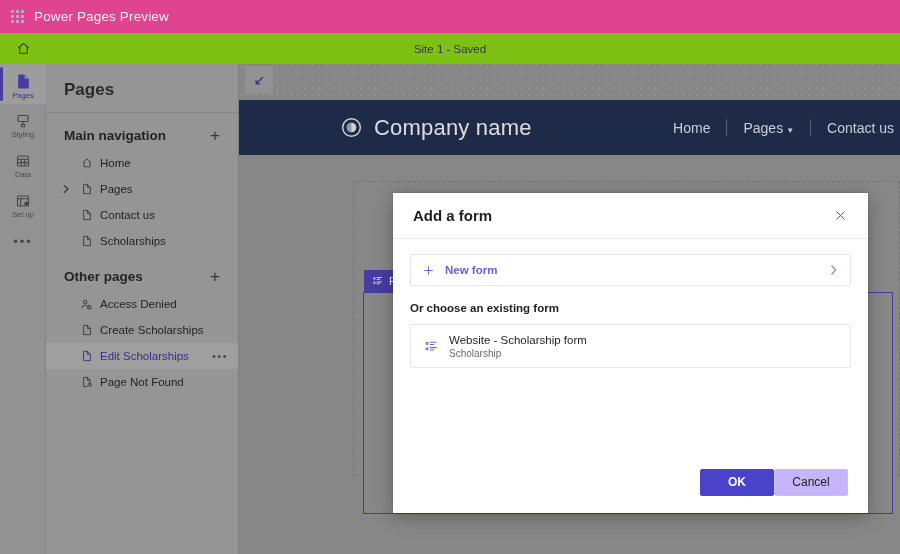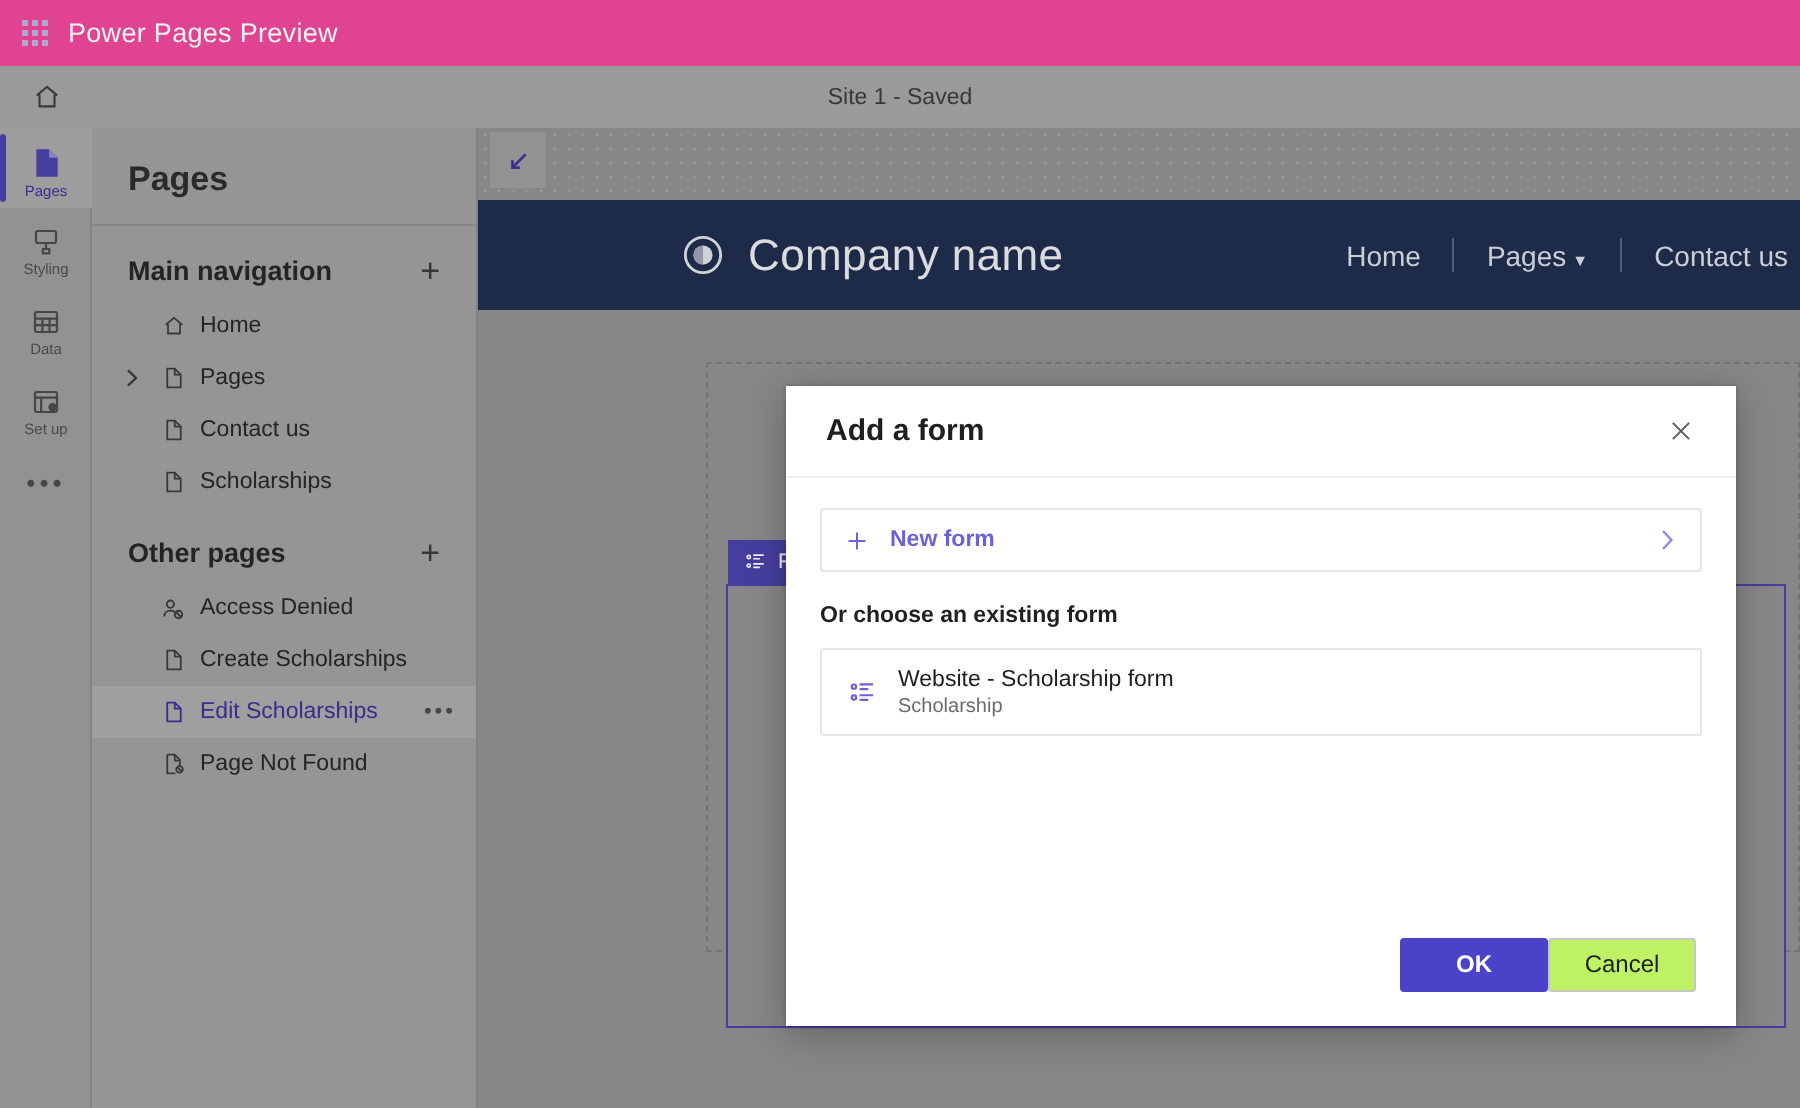--- a/index.html
+++ b/index.html
@@ -17,21 +17,21 @@
     background: #ec4899; display: flex; align-items: center;
   }
   .waffle { width: 34px; display: flex; align-items: center; justify-content: center; cursor: pointer; }
   .waffle-grid { display: grid; grid-template-columns: repeat(3, 3px); grid-gap: 2px; }
   .waffle-grid i { width: 3px; height: 3px; background: #b9b4e0; border-radius: 0.5px; display: block; }
   .appbar-title { color: #ffffff; font-size: 13.5px; letter-spacing: .15px; }
 
   
   .cmdbar {
     position: absolute; left: 0; top: 33px; width: 900px; height: 31px;
-    background: #a3a3a3; display: flex; align-items: center;
+    background: #84cc16; display: flex; align-items: center;
   }
   .cmd-home { width: 46px; display: flex; align-items: center; justify-content: center; cursor: pointer; }
   .site-status {
     position: absolute; left: 0; right: 0; text-align: center;
     font-size: 11.5px; color: #3b3b3b;
   }
 
   
   .rail {
     position: absolute; left: 0; top: 64px; width: 46px; height: 490px;
@@ -163,21 +163,21 @@
   .fc-texts { display: flex; flex-direction: column; gap: 2px; }
   .fc-name { font-size: 11.5px; color: #1f1f1f; }
   .fc-sub { font-size: 10px; color: #6b6b6b; }
   .dlg-foot {
     height: 56px; display: flex; align-items: center; justify-content: flex-end;
     gap: 0; padding: 0 20px 6px 0;
   }
   .btn { height: 27px; min-width: 74px; border-radius: 2px; font-size: 12px; cursor: pointer;
          display: flex; align-items: center; justify-content: center; }
   .btn-primary { background: #4a42c8; color: #fff; border: 1px solid #4a42c8; font-weight: 600; }
-  .btn-default { background: #bef264; color: #1f1f1f; border: 1px solid #c6c6c6; text-align: center; }
+  .btn-default { background: #c4b5fd; color: #1f1f1f; border: 1px solid #c6c6c6; text-align: center; }
 
   svg { display: block; }
 </style>
 </head>
 <body>
 
 <div id="app">
 
   <div class="appbar">
     <div class="waffle">

